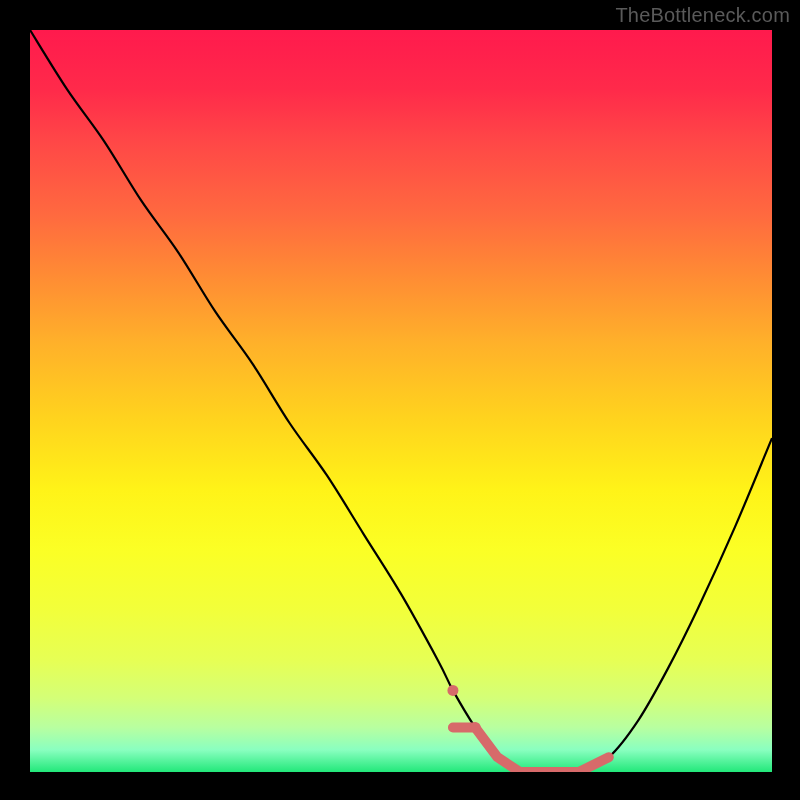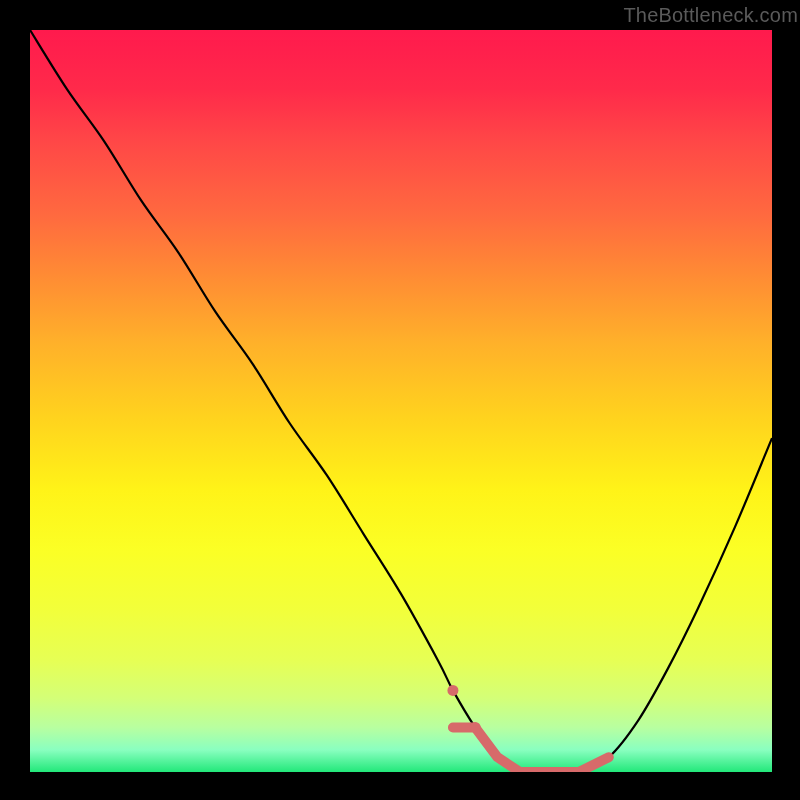--- a/index.html
+++ b/index.html
@@ -7,21 +7,21 @@
     width: 800px;
     height: 800px;
     background: #000;
     position: relative;
     font-family: Arial, sans-serif;
     overflow: hidden;
   }
   .watermark {
     position: absolute;
     top: 4px;
-    right: 2px;
+    right: 10px;
     color: #5a5a5a;
     font-size: 20px;
     font-weight: 500;
     z-index: 10;
     letter-spacing: 0.2px;
   }
   .plot-area {
     position: absolute;
     left: 30px;
     top: 30px;

